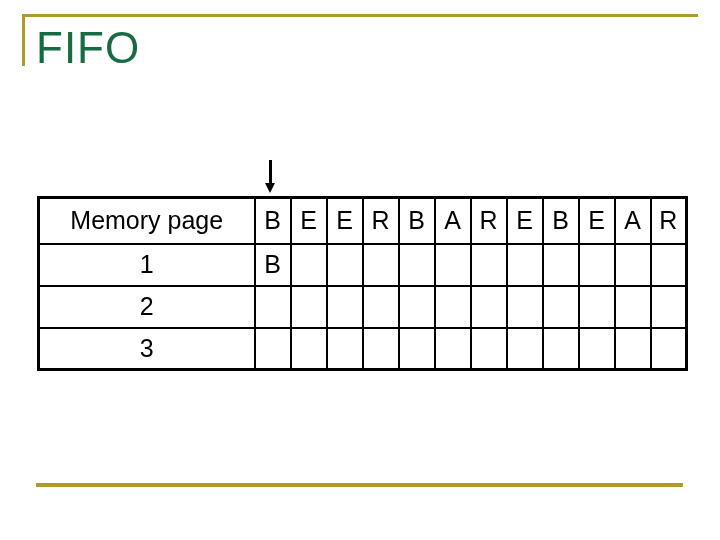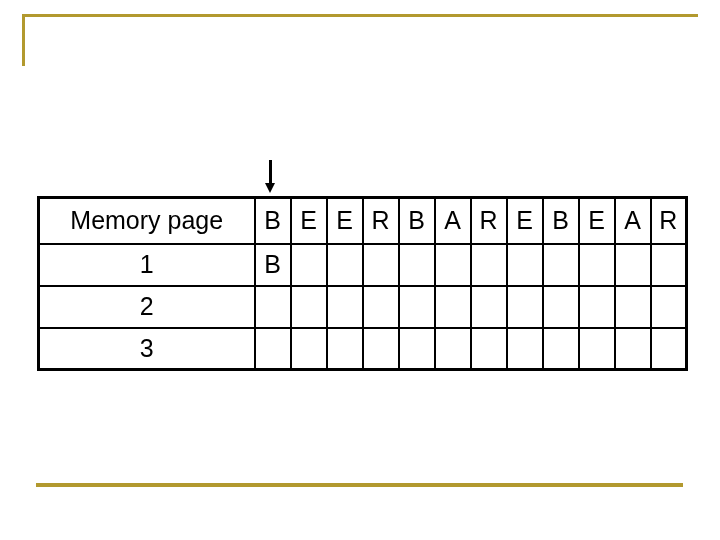--- a/index.html
+++ b/index.html
@@ -71,20 +71,21 @@
 </style>
 </head>
 <body>
 
 <div class="slide">
 
   <div class="accent-line line-top"></div>
   <div class="accent-line line-left"></div>
   <div class="accent-line line-bottom"></div>
 
+  <div class="slide-title">FIFO</div>
 
   <div class="down-arrow">
     <div class="shaft"></div>
     <div class="head"></div>
   </div>
 
   <table class="fifo">
     <colgroup>
       <col style="width:216px">
       <col style="width:36px">

